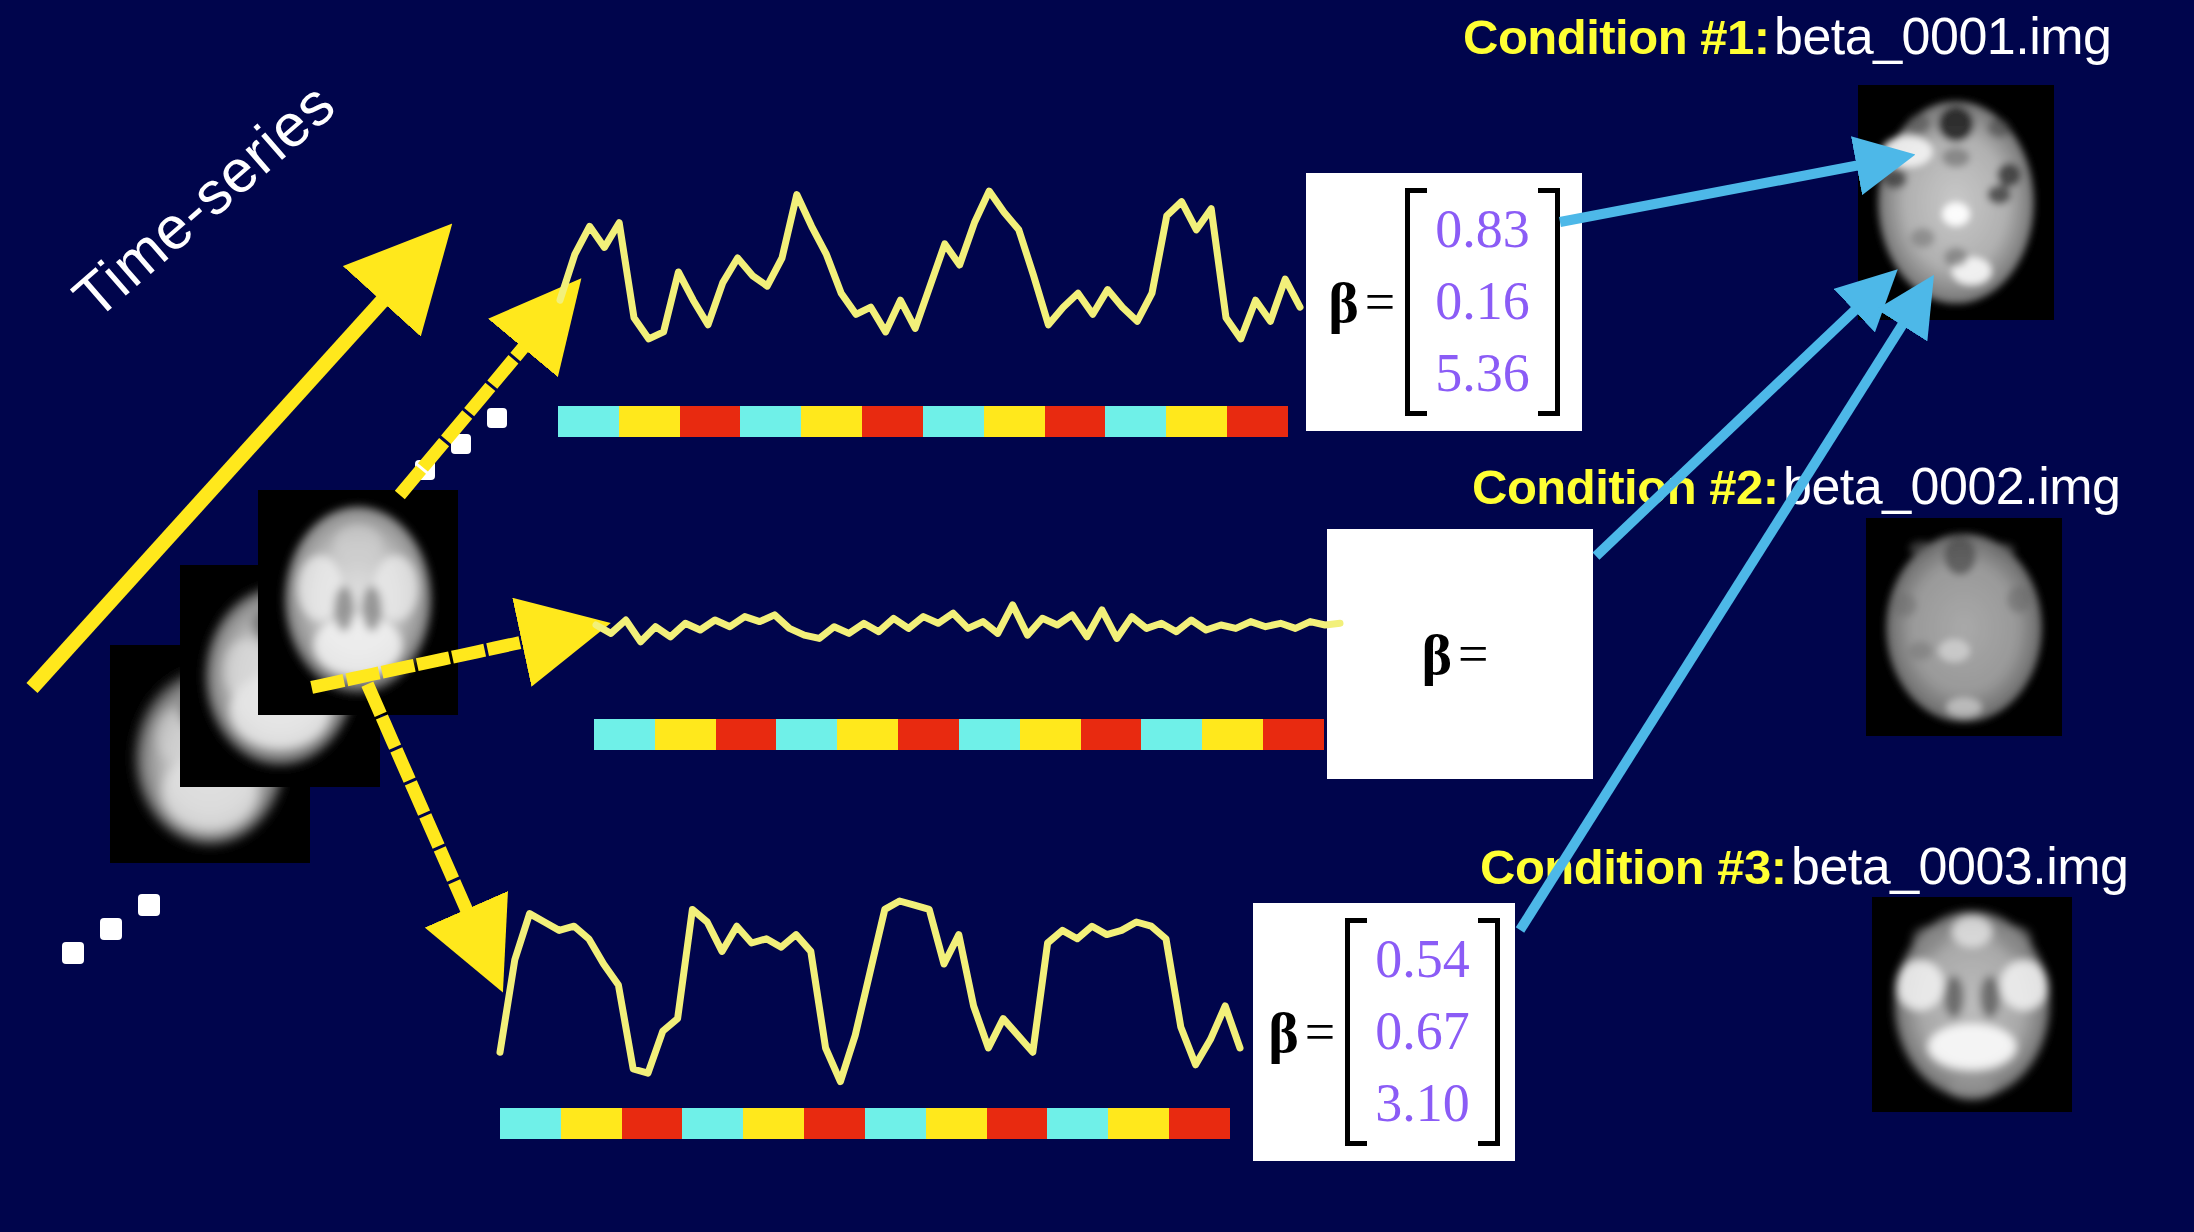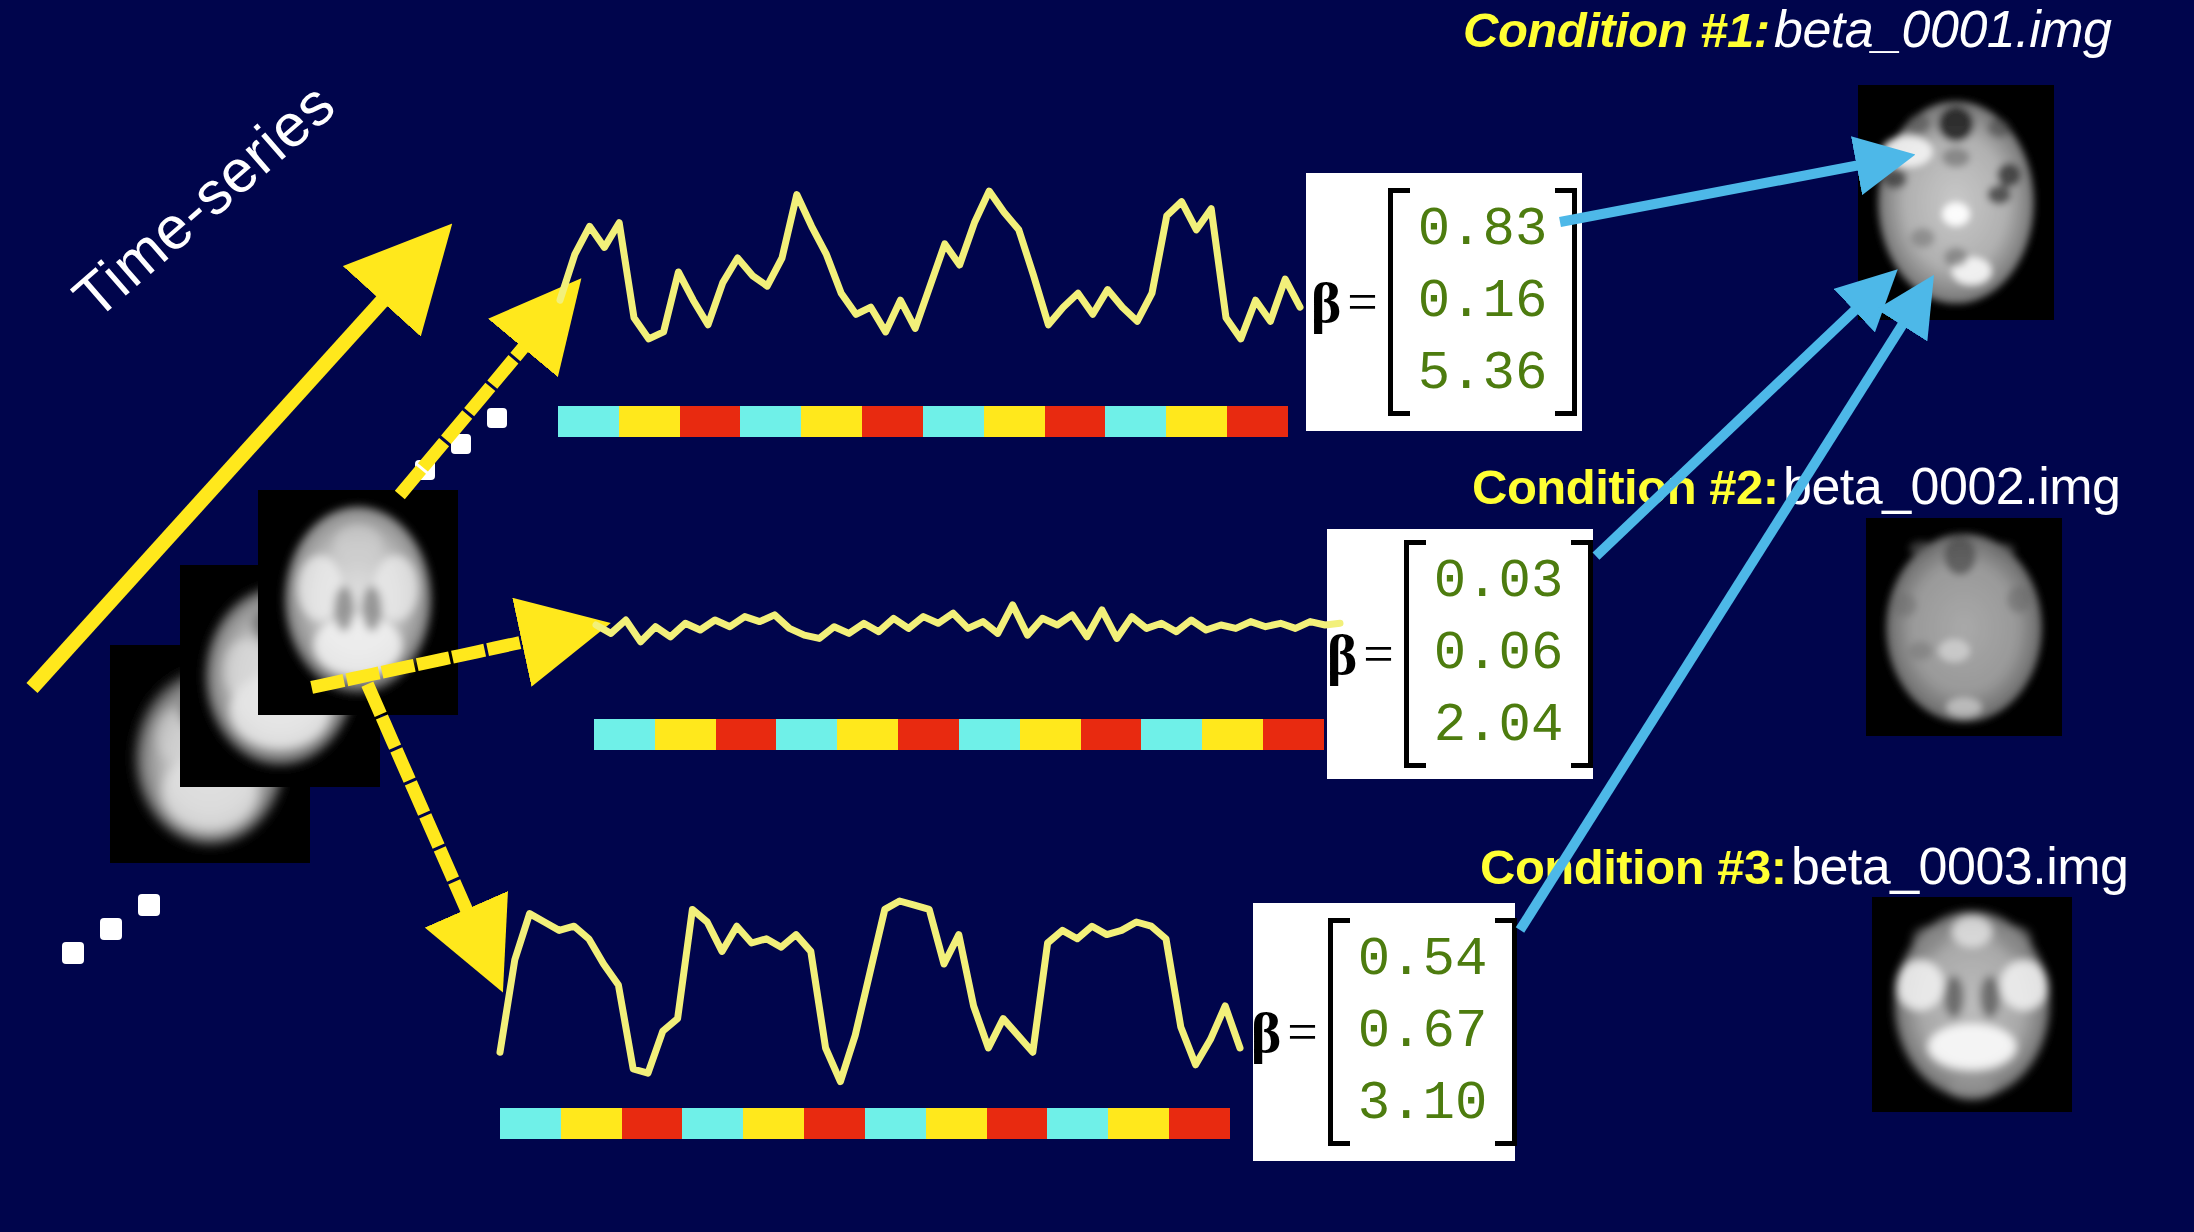--- a/index.html
+++ b/index.html
@@ -15,21 +15,21 @@
   
   .cond-head { position:absolute; white-space:nowrap; line-height:1; }
   .cond-label {
     font-weight:bold; font-size:49px; color:#ffff33;
     letter-spacing:-0.5px; font-family:"Liberation Sans", sans-serif;
   }
   .cond-file {
     font-size:52px; color:#ffffff; font-weight:400;
     letter-spacing:-0.5px; font-family:"Liberation Sans", sans-serif;
   }
-  #cond1 { left:1463px; top:3px;font-style:italic; }
+  #cond1 { left:1463px; top:10px; }
   #cond2 { left:1472px; top:460px; }
   #cond3 { left:1480px; top:840px; }
 
   
   .beta-box {
     position:absolute; background:#ffffff;
     display:flex; align-items:center; justify-content:center;
   }
   #beta1 { left:1306px; top:173px; width:276px; height:258px; }
   #beta2 { left:1327px; top:529px; width:266px; height:250px; }
@@ -49,22 +49,22 @@
     position:relative; padding:6px 16px;
     display:flex; flex-direction:column; justify-content:space-between;
   }
   .bracket::before, .bracket::after {
     content:""; position:absolute; top:0; bottom:0; width:17px;
     border-top:5px solid #000; border-bottom:5px solid #000;
   }
   .bracket::before { left:0; border-left:5px solid #000; }
   .bracket::after { right:0; border-right:5px solid #000; }
   .beta-val {
-    font-family:Liberation Mono, monospace;
-    font-size:54px; color:#4d7c0f; text-align:center;
+    font-family:Liberation Serif, serif;
+    font-size:54px; color:#8b5cf6; text-align:center;
     padding:3px 14px; line-height:1.22;
   }
 
   
   .brain-right { position:absolute; background:#000; overflow:hidden; }
   #brain-r1 { left:1858px; top:85px; width:196px; height:235px; }
   #brain-r2 { left:1866px; top:518px; width:196px; height:218px; }
   #brain-r3 { left:1872px; top:897px; width:200px; height:215px; }
   .brain-svg { display:block; width:100%; height:100%; }
 
@@ -265,25 +265,20 @@
         <span class="beta-val">0.16</span>
         <span class="beta-val">5.36</span>
       </div>
     </div>
   </div>
 
   <div class="beta-box" id="beta2">
     <div class="beta-inner">
       <span class="beta-sym">β</span>
       <span class="beta-eq">=</span>
-      <div class="bracket">
-        <span class="beta-val">0.03</span>
-        <span class="beta-val">0.06</span>
-        <span class="beta-val">2.04</span>
-      </div>
     </div>
   </div>
 
   <div class="beta-box" id="beta3">
     <div class="beta-inner">
       <span class="beta-sym">β</span>
       <span class="beta-eq">=</span>
       <div class="bracket">
         <span class="beta-val">0.54</span>
         <span class="beta-val">0.67</span>

